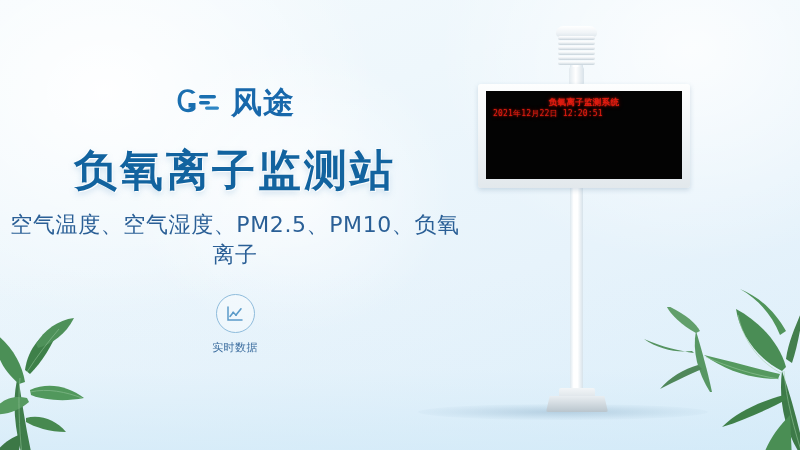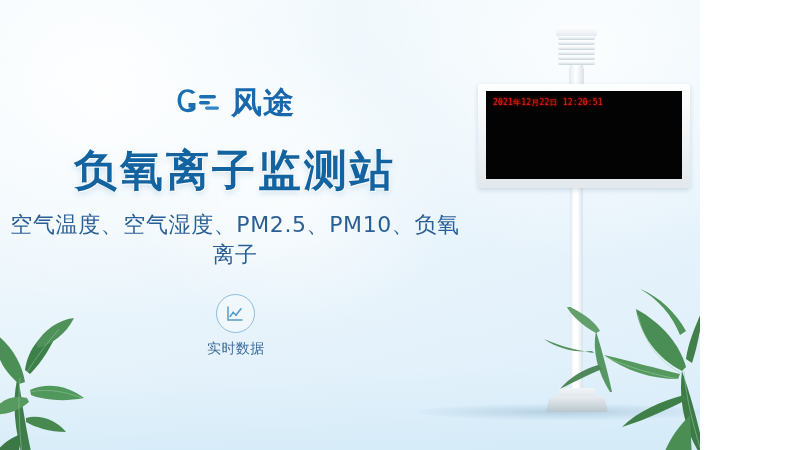--- a/index.html
+++ b/index.html
@@ -3,21 +3,21 @@
 <meta charset="utf-8">
 <title>负氧离子监测站</title>
 <style>
   html, body {
     margin: 0;
     padding: 0;
     background: #ffffff;
   }
   #stage {
     position: relative;
-    width: 700px;
+    width: 800px;
     height: 450px;
     overflow: hidden;
     font-family: "Liberation Sans", "DejaVu Sans", sans-serif;
     background: linear-gradient(160deg, #f4fafd 0%, #eef7fc 30%, #e7f3fb 62%, #dceefa 100%);
   }
 
   
   .bg-wash {
     position: absolute;
     pointer-events: none;
@@ -112,21 +112,21 @@
     border: 1.4px solid #8fbcdc;
     border-radius: 50%;
     display: flex;
     align-items: center;
     justify-content: center;
     background: rgba(255,255,255,0.35);
   }
   .feat-circle svg { display: block; }
   .feat-label {
     margin-top: 7px;
-    font-size: 14px;
+    font-size: 11px;
     color: #3b6c9e;
     letter-spacing: 0.4px;
     font-family: "DejaVu Sans", sans-serif;
     white-space: nowrap;
   }
 
   
   .ground-shadow {
     position: absolute;
     left: 418px;
@@ -319,20 +319,21 @@
       <div class="plate" style="top:10px"></div>
       <div class="plate" style="top:15px"></div>
       <div class="plate" style="top:20px"></div>
       <div class="plate" style="top:25px"></div>
     </div>
     <div class="sensor-stem"></div>
   </div>
 
   <div class="display-frame">
     <div class="display-screen">
+      <div class="led led-title">负氧离子监测系统</div>
       <div class="led led-time">2021年12月22日 12:20:51</div>
     </div>
   </div>
 
   <div class="plant plant-left">
     <svg width="150" height="150" viewBox="0 0 150 150">
       <g fill="#4f8f58">
         <path d="M30 150 C22 120 20 92 26 70 C30 96 34 124 40 150 Z" fill="#3f7d4b"></path>
         <path d="M27 78 C8 62 2 44 4 28 C20 40 30 58 33 76 Z" fill="#4b8f56"></path>
         <path d="M33 64 C36 42 50 26 68 20 C60 40 50 56 38 68 Z" fill="#3e8049"></path>

